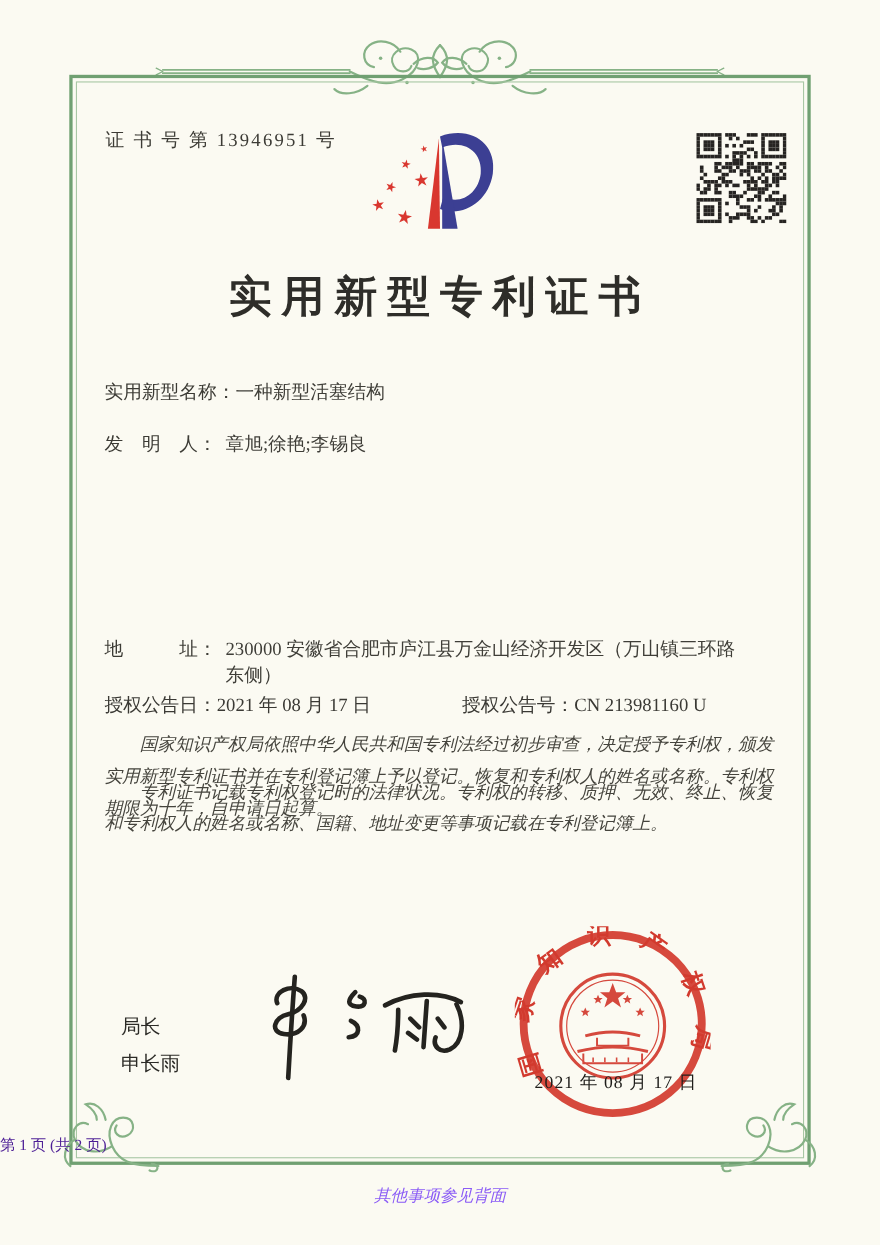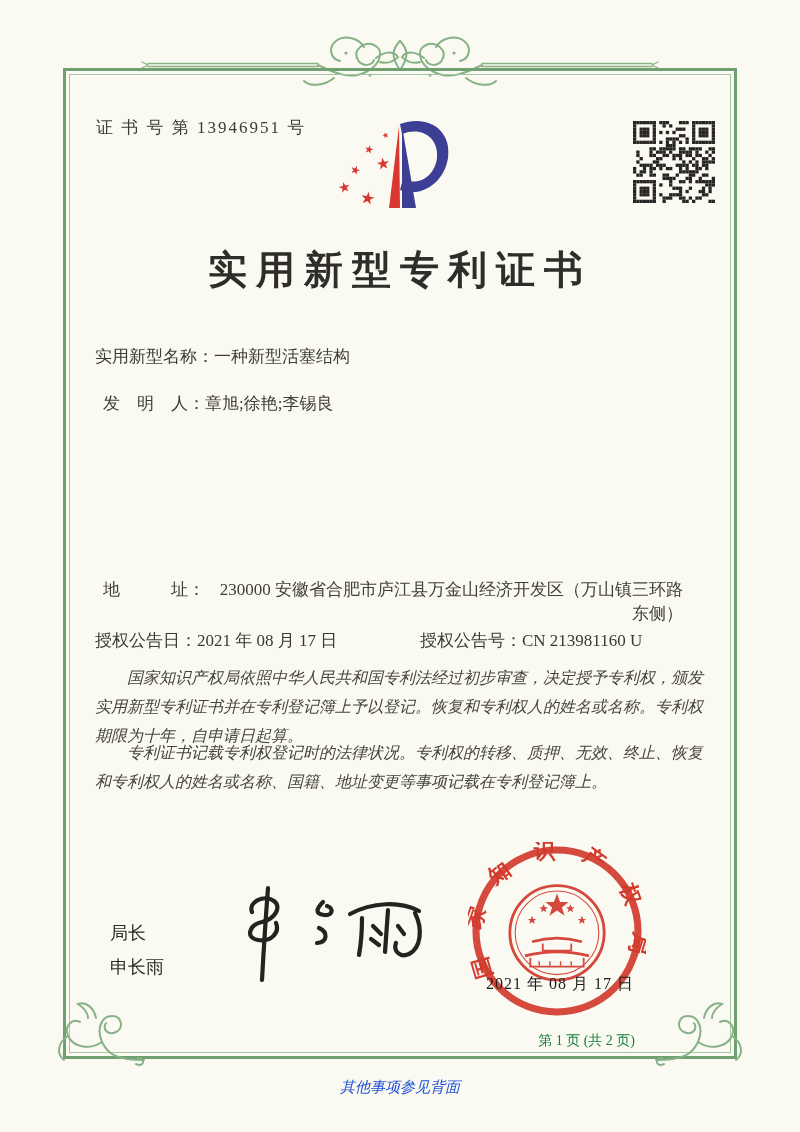--- a/index.html
+++ b/index.html
@@ -19,21 +19,21 @@
     border:1px solid #a8c7a4;
   }
   .cert-no{
     position:absolute;left:96px;top:116px;
     font-size:17px;letter-spacing:2px;color:#3c3b35;
   }
   .title{
     position:absolute;left:0;top:243px;width:800px;text-align:center;
     font-size:39px;font-weight:600;letter-spacing:9px;color:#2e2d29;
   }
-  .field-row{position:absolute;left:95px;font-size:17px;white-space:nowrap;text-align:right;}
+  .field-row{position:absolute;left:95px;font-size:17px;white-space:nowrap;}
   .field-label{display:inline-block;min-width:110px;color:#3c3b35;}
   .field-value{color:#3f3e38;}
   .addr-value{
     display:inline-block;vertical-align:top;white-space:normal;
     width:478px;line-height:24px;
   }
   .grant-pair{position:absolute;font-size:17px;white-space:nowrap;}
   .para{
     position:absolute;left:95px;width:617px;
     font-size:16px;line-height:29px;font-style:italic;color:#45443d;
@@ -44,26 +44,26 @@
     font-family:"Liberation Sans","DejaVu Sans",sans-serif;
     font-size:18px;color:#2c2b27;line-height:34px;
   }
   .signature{position:absolute;left:222px;top:882px;}
   .seal{position:absolute;left:468px;top:842px;width:178px;height:178px;}
   .seal-date{
     position:absolute;left:480px;top:974px;width:160px;text-align:center;
     font-size:16px;letter-spacing:1px;color:#1e1d1a;z-index:5;
   }
   .footer-page{
-    position:absolute;left:0;top:1032px;width:635px;text-align:right;
-    font-size:14px;color:#15803d;
+    position:absolute;left:0;top:1032px;width:635px;text-align:left;
+    font-size:14px;color:#4c1d95;
   }
   .footer-note{
     position:absolute;left:0;top:1078px;width:800px;text-align:center;
-    font-size:15px;font-style:italic;color:#1d4ed8;
+    font-size:15px;font-style:italic;color:#8b5cf6;
   }
   .top-ornament{position:absolute;left:138px;top:34px;}
   .corner-flourish{position:absolute;}
   .cf-left{left:52px;top:998px;transform:scaleX(-1);}
   .cf-right{left:652px;top:998px;}
   .logo{position:absolute;left:336px;top:112px;width:122px;height:104px;}
   .logo .star-icon{
     position:absolute;color:#d9372f;line-height:1;
     font-family:"DejaVu Sans",sans-serif;
   }
@@ -424,21 +424,21 @@
   </div>
 
   <div class="grant-pair" style="left:95px;top:629px;">
     <span>授权公告日：</span><span>2021 年 08 月 17 日</span>
   </div>
   <div class="grant-pair" style="left:420px;top:629px;">
     <span>授权公告号：</span><span>CN 213981160 U</span>
   </div>
 
   <div class="para" style="top:663px;">国家知识产权局依照中华人民共和国专利法经过初步审查，决定授予专利权，颁发实用新型专利证书并在专利登记簿上予以登记。恢复和专利权人的姓名或名称。专利权期限为十年，自申请日起算。</div>
-  <div class="para" style="top:738px;">专利证书记载专利权登记时的法律状况。专利权的转移、质押、无效、终止、恢复和专利权人的姓名或名称、国籍、地址变更等事项记载在专利登记簿上。</div>
+  <div class="para" style="top:706px;">专利证书记载专利权登记时的法律状况。专利权的转移、质押、无效、终止、恢复和专利权人的姓名或名称、国籍、地址变更等事项记载在专利登记簿上。</div>
 
   <div class="officer">
     <div>局长</div>
     <div>申长雨</div>
   </div>
 
   <svg class="signature" width="205" height="105" viewBox="0 0 205 105" fill="none" stroke="#24231f" stroke-width="4.2" stroke-linecap="round" stroke-linejoin="round">
     <path d="M46,6 C44,32 42,62 40,98"></path>
     <path d="M30,30 C26,20 42,12 52,19 C60,25 53,37 40,40 C27,43 23,56 36,58 C49,60 58,51 54,41"></path>
     <path d="M101,20 C94,27 93,32 102,33 C111,34 112,26 105,24"></path>

